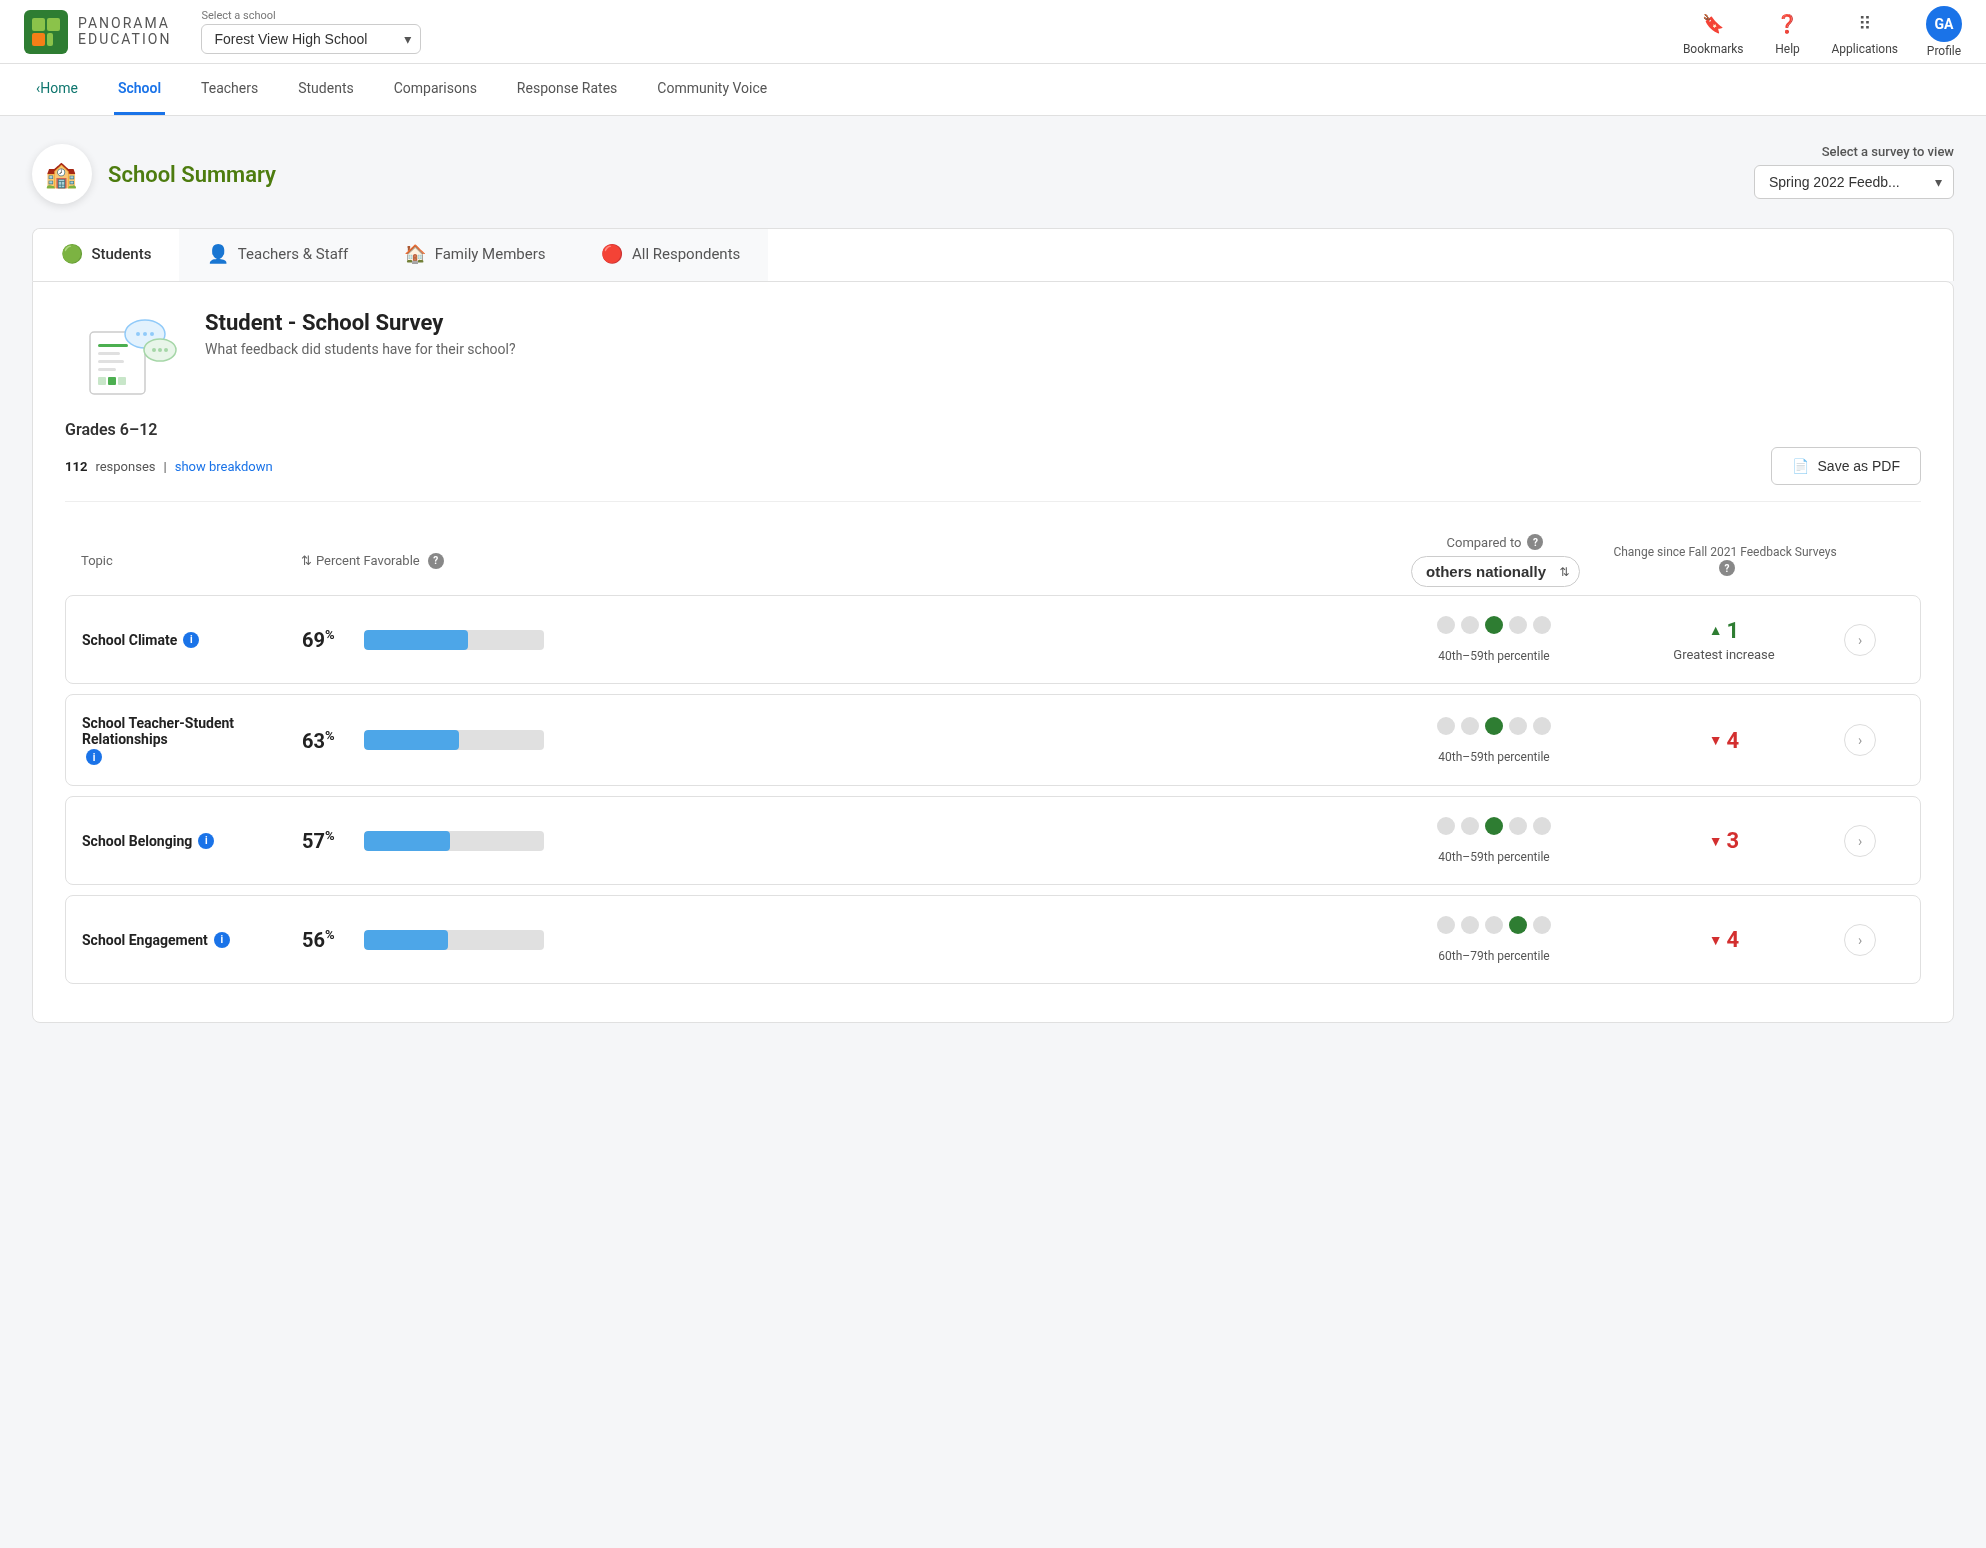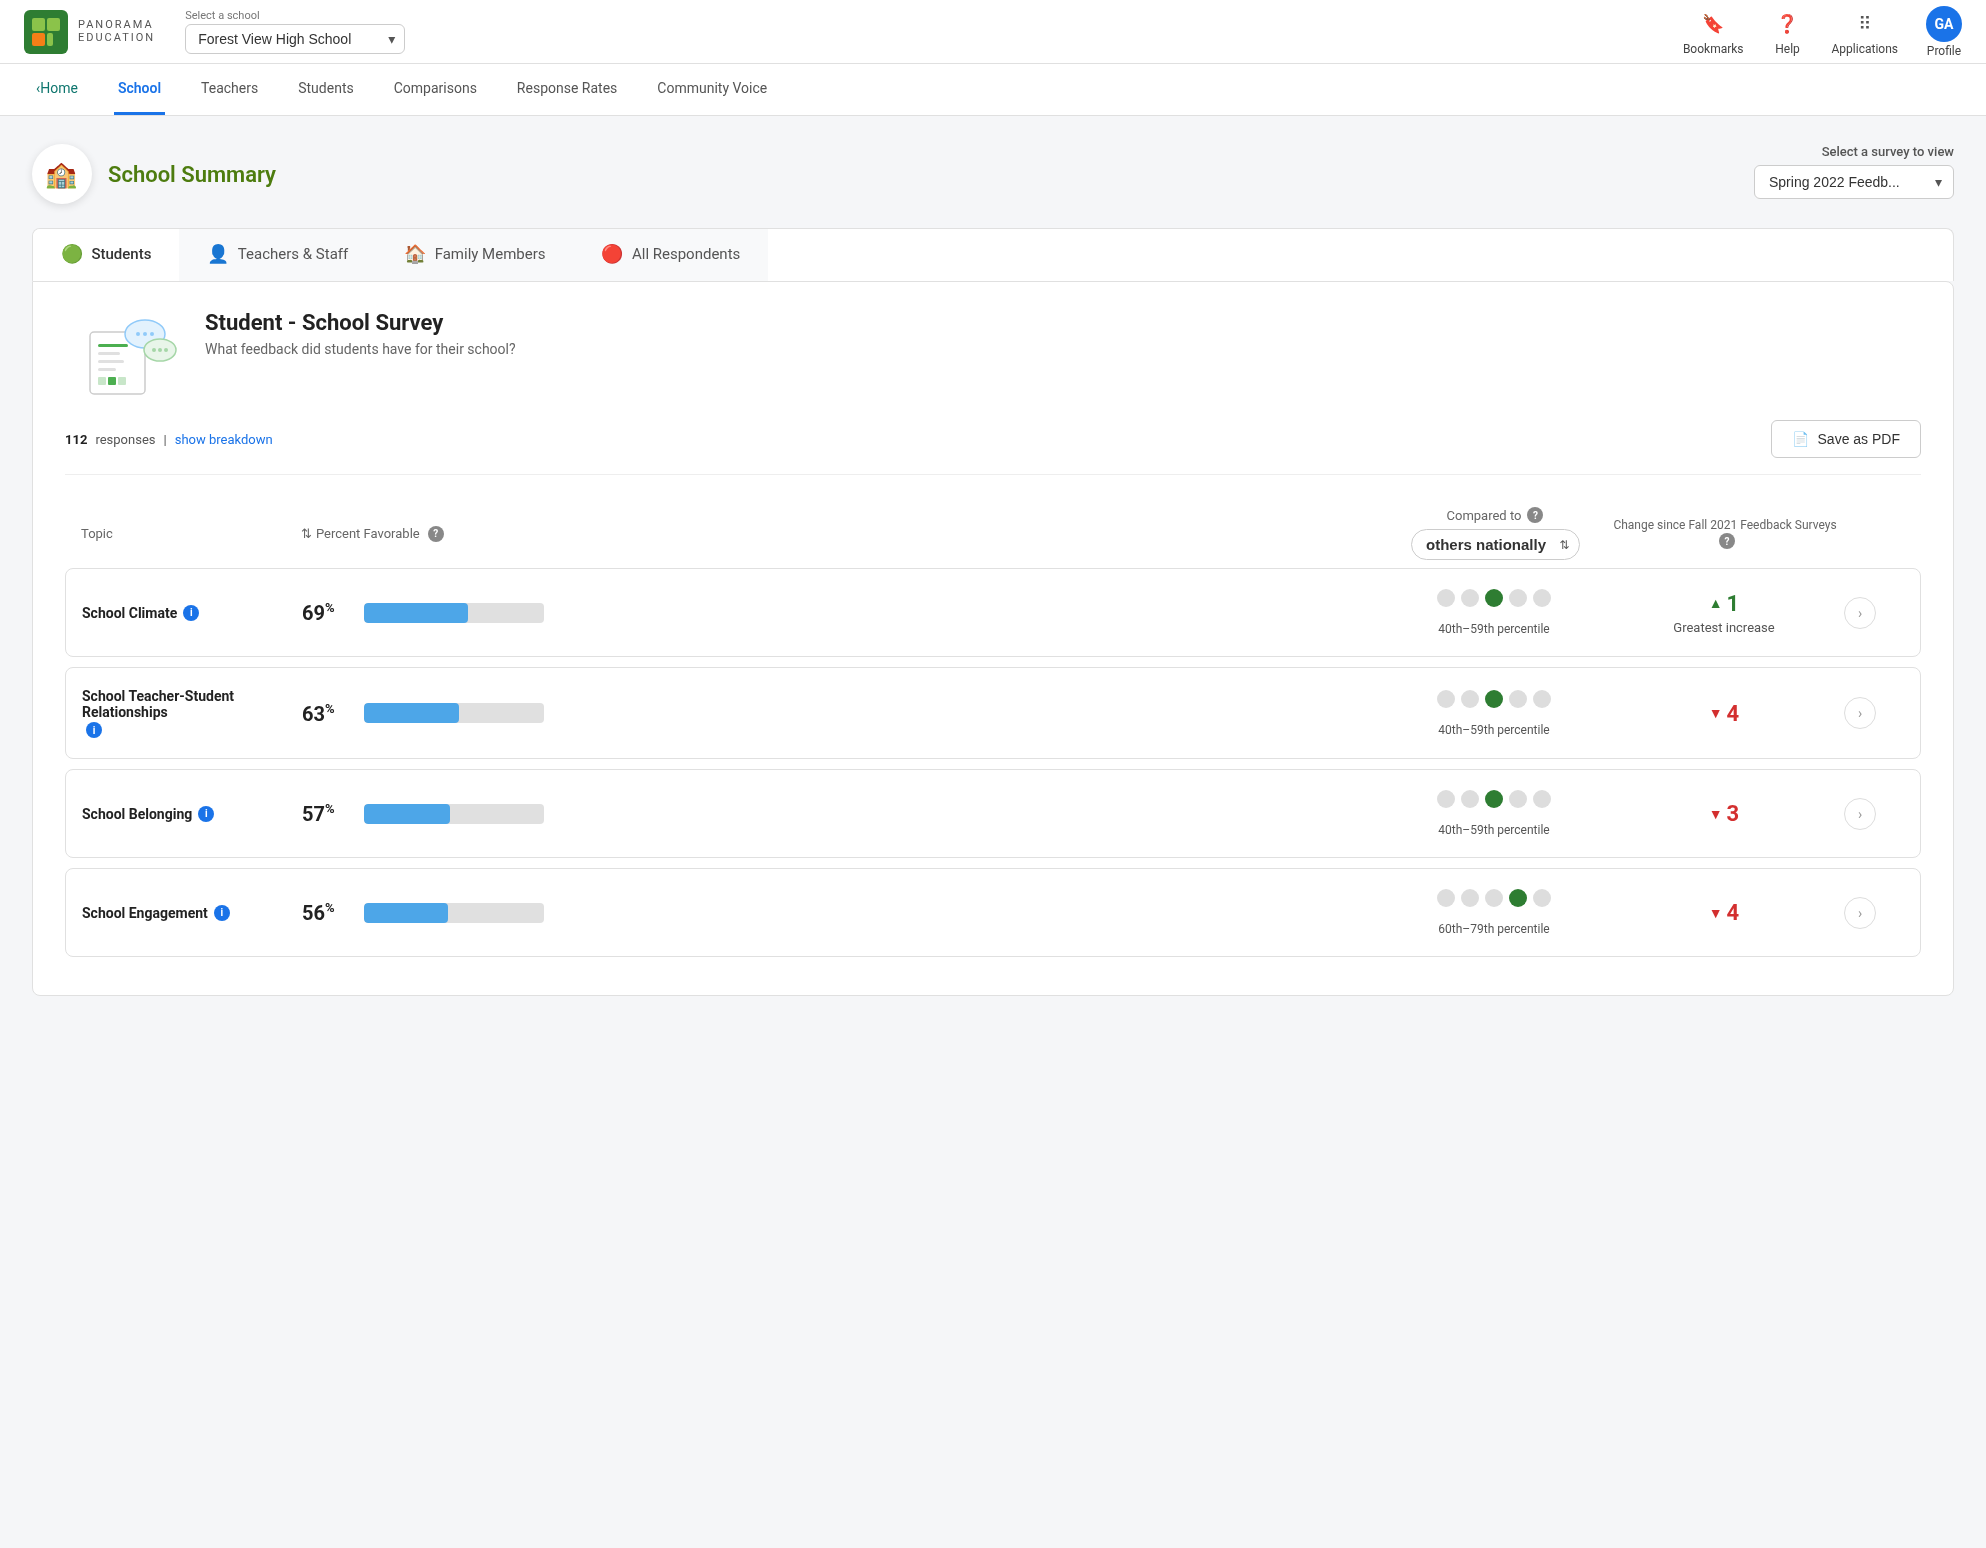--- a/index.html
+++ b/index.html
@@ -25,21 +25,21 @@
       width: 44px;
       height: 44px;
       background: #2e7d32;
       border-radius: 6px;
       display: flex;
       align-items: center;
       justify-content: center;
     }
     .logo-icon svg { width: 28px; height: 28px; }
     .logo-text { font-size: 13px; font-weight: 700; color: #2e7d32; line-height: 1.1; }
-    .logo-text span { display: block; font-weight: 400; color: #555; font-size: 11px; letter-spacing: 2px; }
+    .logo-text span { display: block; font-weight: 400; color: #555; font-size: 14px; letter-spacing: 2px; }
 
     .school-selector-area { display: flex; flex-direction: column; margin-right: auto; }
     .select-label { font-size: 11px; color: #777; margin-bottom: 2px; }
     .school-select {
       border: 1px solid #ccc;
       border-radius: 6px;
       padding: 6px 32px 6px 12px;
       font-size: 14px;
       color: #333;
       background: #fff;
@@ -497,20 +497,23 @@
           <circle cx="90" cy="38" r="2" fill="#a5d6a7"></circle>
           <circle cx="96" cy="38" r="2" fill="#a5d6a7"></circle>
         </svg>
       </div>
       <div>
         <div class="survey-title">Student - School Survey</div>
         <div class="survey-subtitle">What feedback did students have for their school?</div>
       </div>
     </div>
 
+    <div class="grades-row">
+      <div class="grades-label">Grades 6–12</div>
+    </div>
     <div class="responses-row">
       <span class="responses-count">112</span>
       <span>responses</span>
       <span>|</span>
       <a class="show-breakdown" href="#">show breakdown</a>
       <div style="margin-left:auto;">
         <button class="save-pdf-btn">
           <span>📄</span>
           <span>Save as PDF</span>
         </button>

